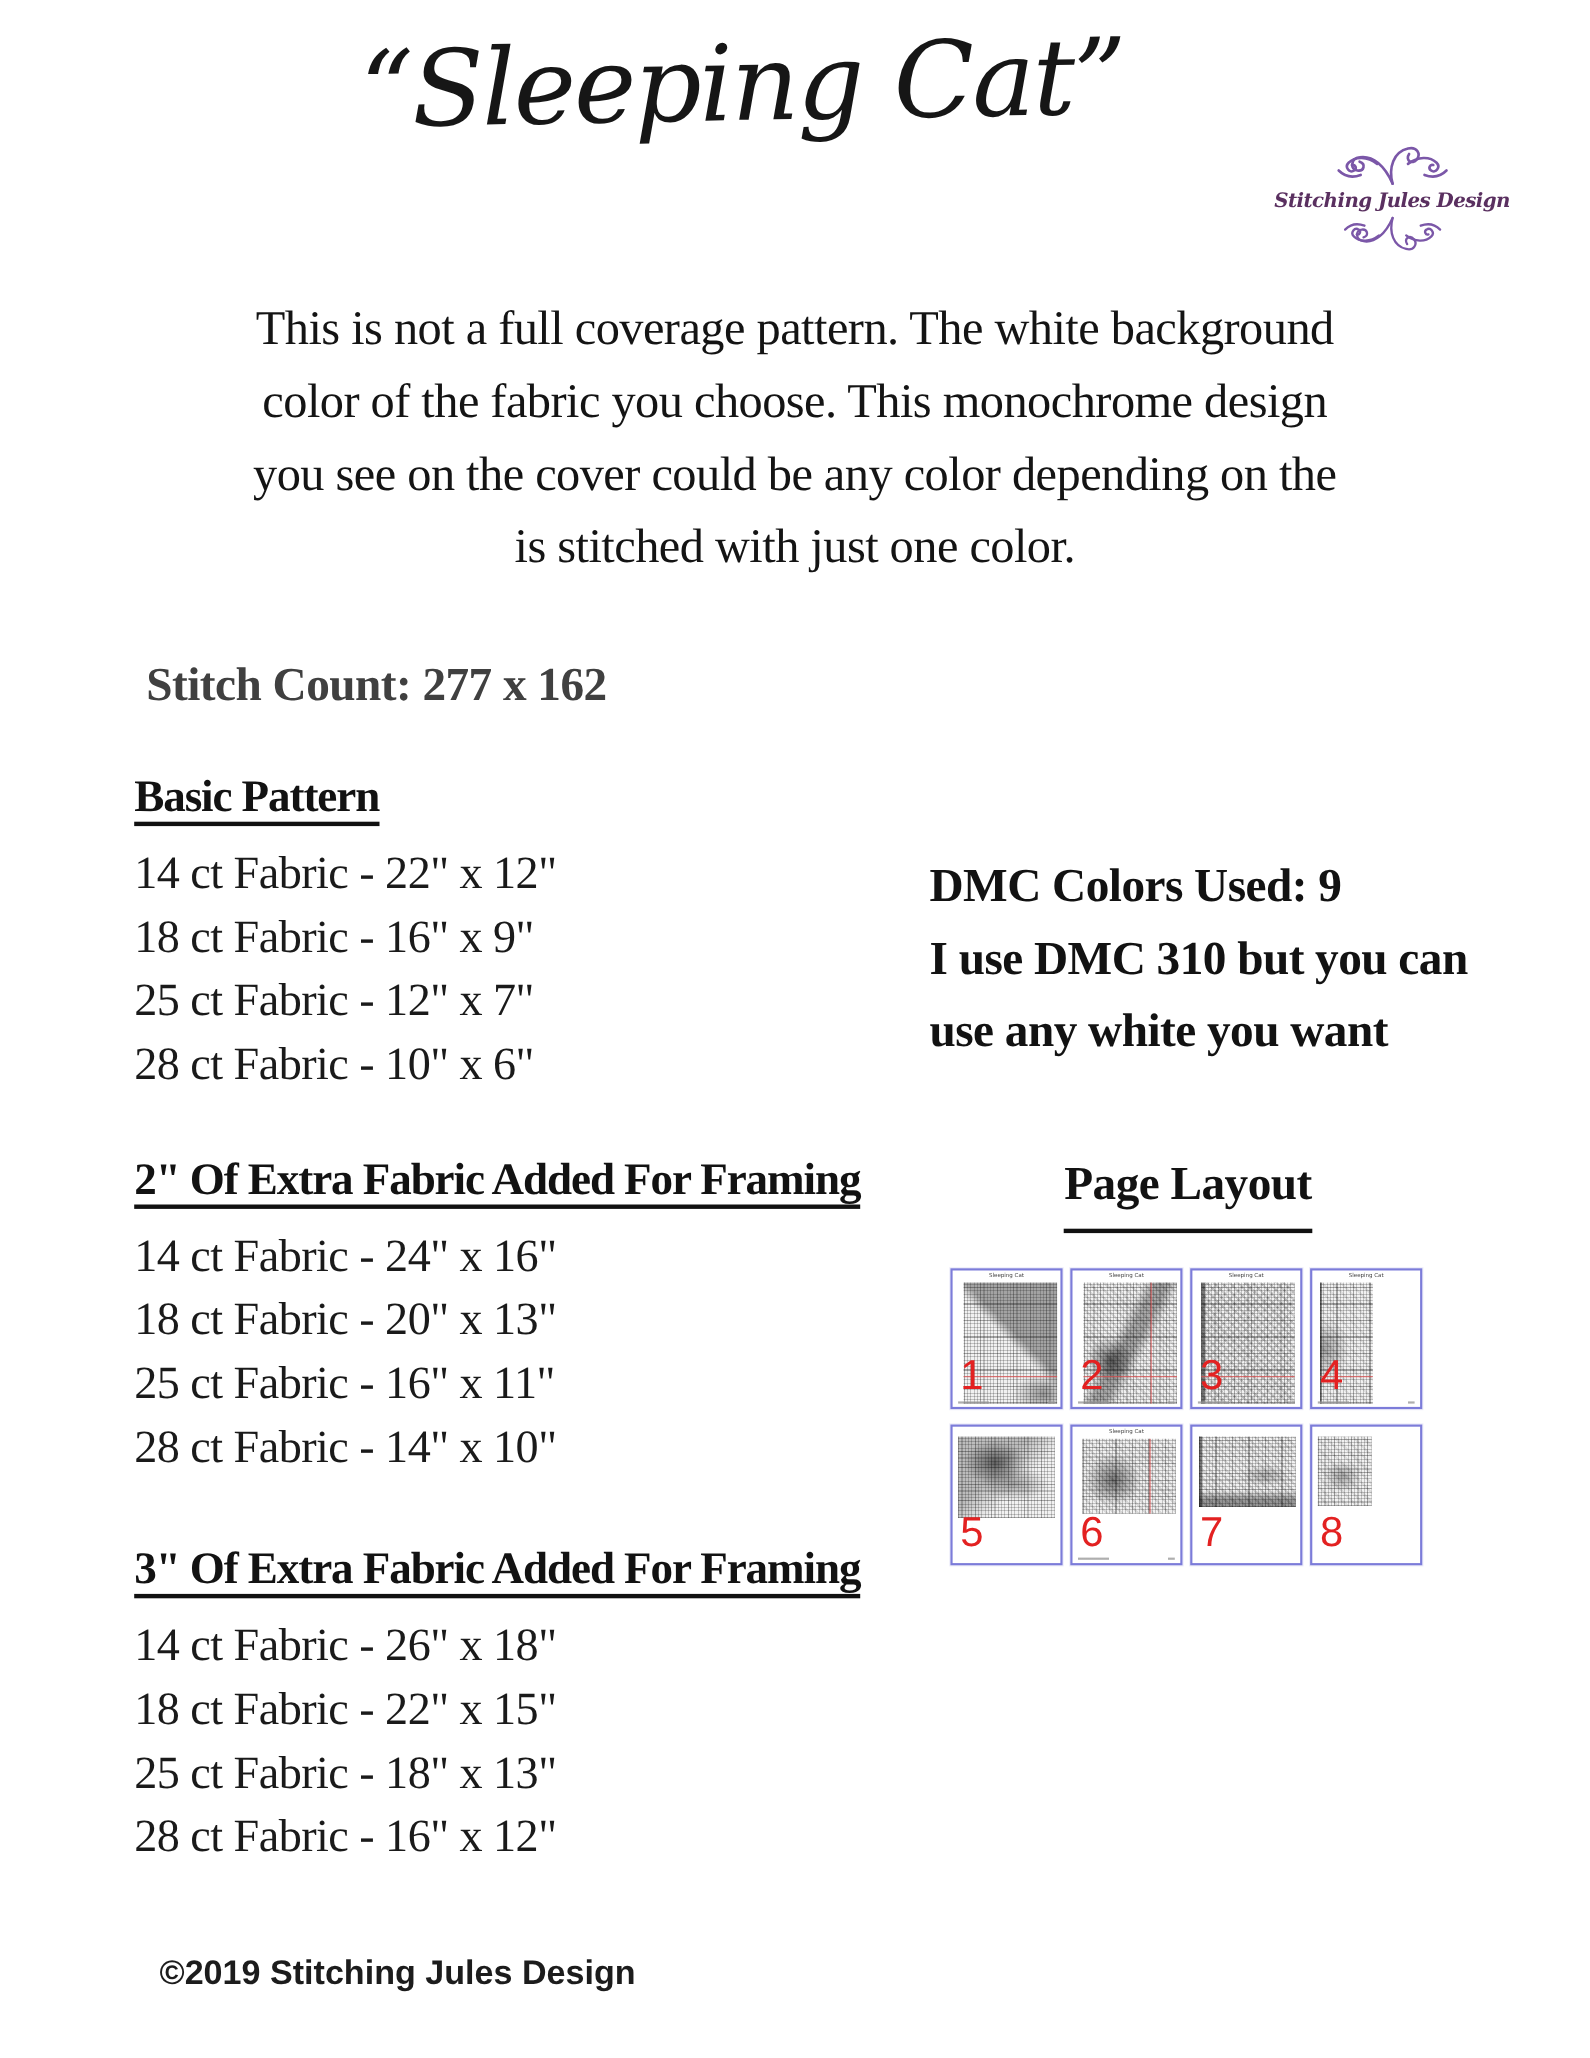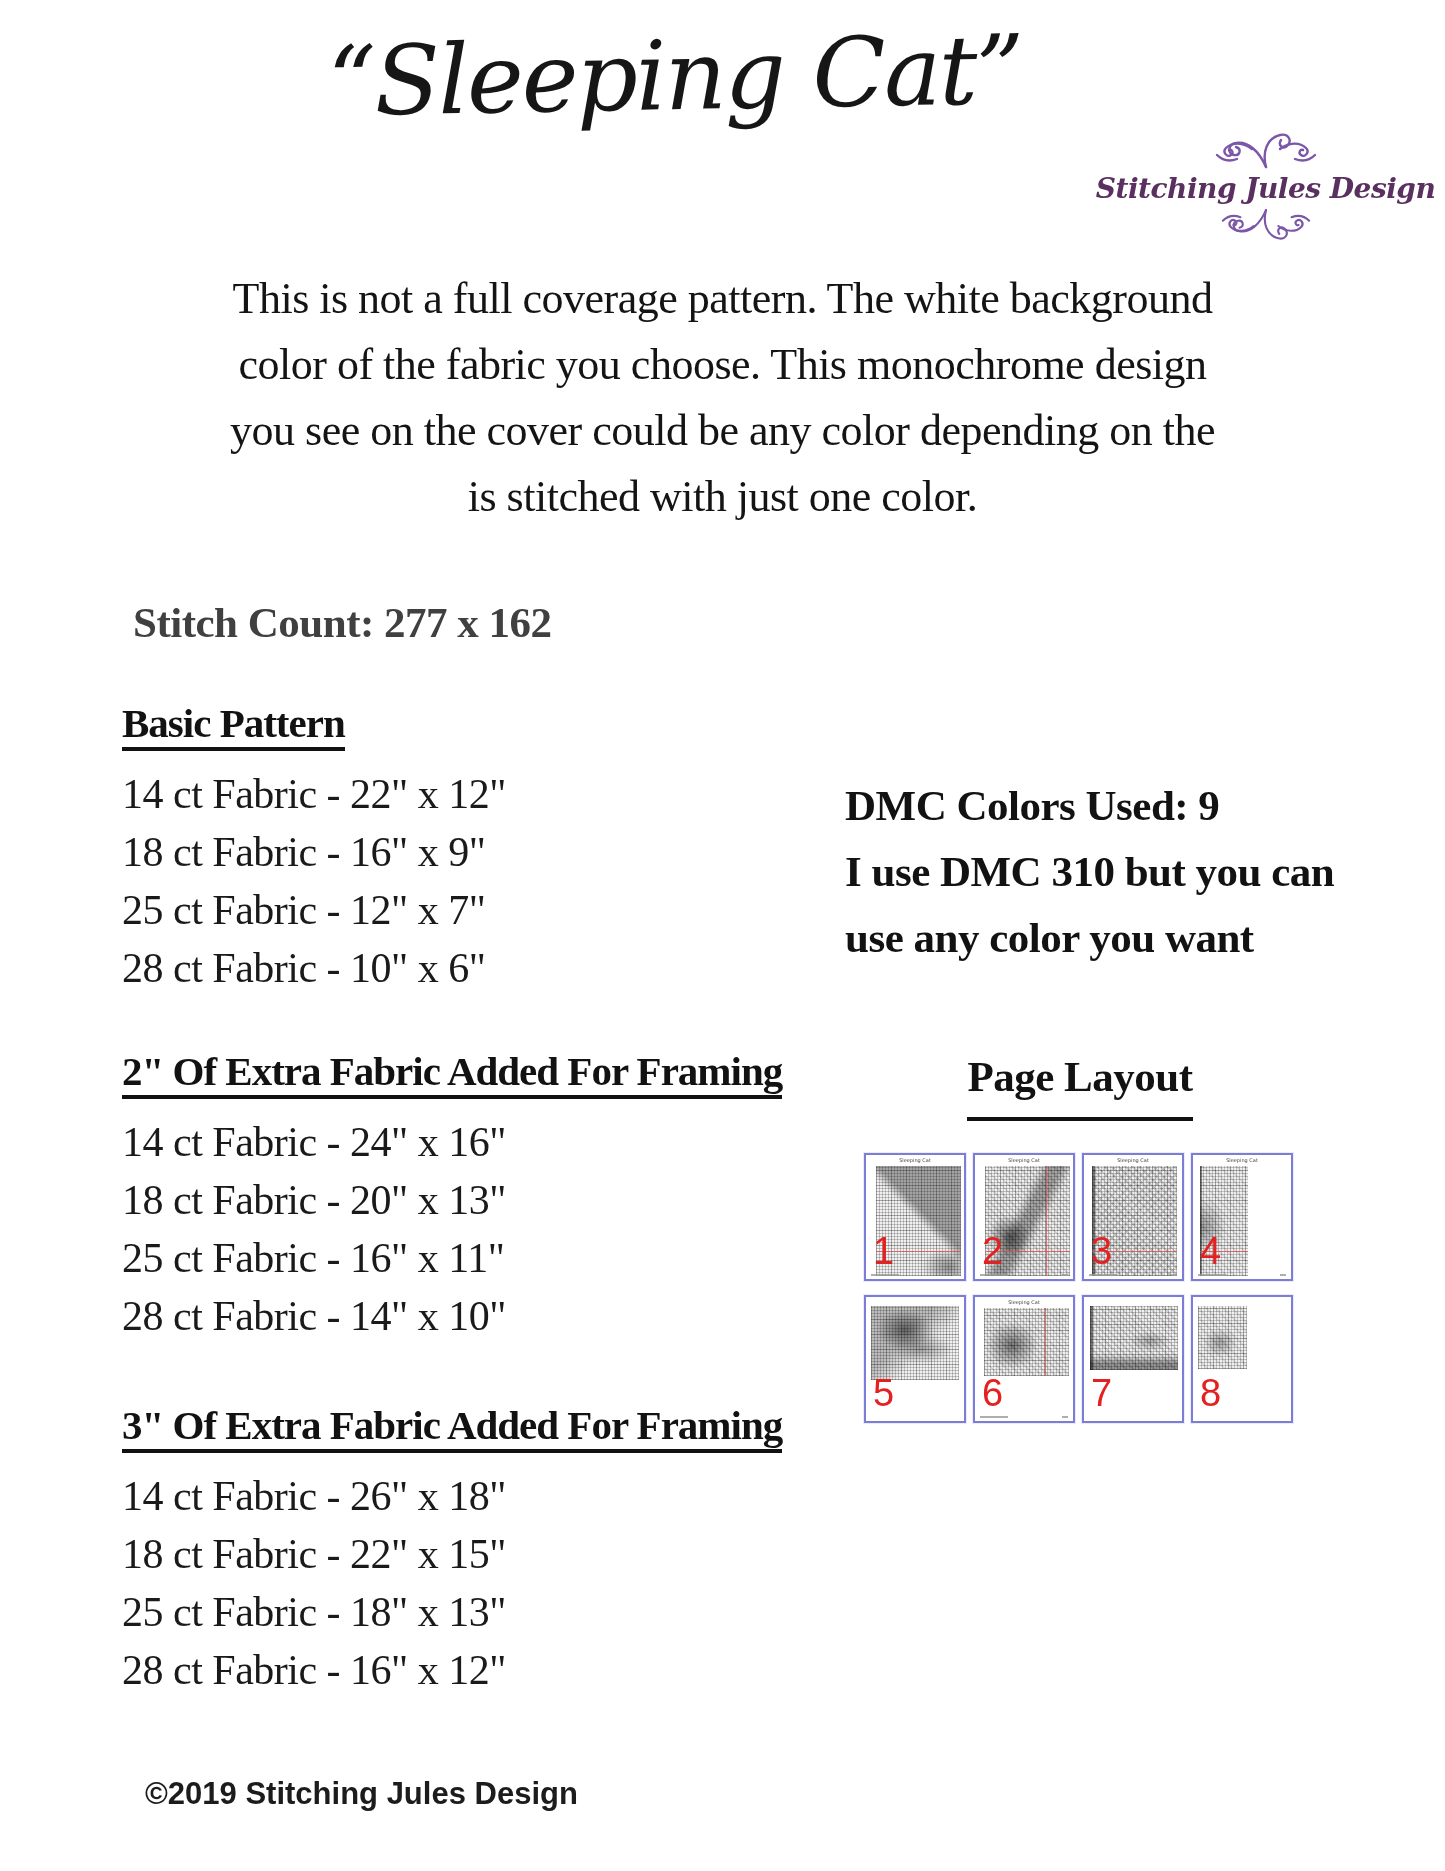--- a/index.html
+++ b/index.html
@@ -15,21 +15,21 @@
     font-family:"DejaVu Serif",serif;transform:rotate(-1deg);
   }
 
   
   .logo{
     position:absolute;left:1158px;top:128px;width:215px;
     display:flex;flex-direction:column;align-items:center;gap:2px;
   }
   .logo-text{
     font-family:"DejaVu Serif",serif;font-style:italic;font-weight:bold;
-    font-size:28px;white-space:nowrap;letter-spacing:-0.5px;color:#5a3060;
+    font-size:18px;white-space:nowrap;letter-spacing:-0.5px;color:#5a3060;
   }
 
   
   .intro{
     position:absolute;left:0;top:266px;width:1445px;text-align:center;
     font-size:44px;line-height:66px;letter-spacing:-0.5px;color:#141414;
   }
 
   
   .stitch-count{
@@ -184,21 +184,21 @@
       <li>14 ct Fabric - 22" x 12"</li>
       <li>18 ct Fabric - 16" x 9"</li>
       <li>25 ct Fabric - 12" x 7"</li>
       <li>28 ct Fabric - 10" x 6"</li>
     </ul>
   </div>
 
   <div class="dmc">
     <div>DMC Colors Used: 9</div>
     <div>I use DMC 310 but you can</div>
-    <div>use any color you want</div>
+    <div>use any white you want</div>
   </div>
 
   <div class="fab-section sec2">
     <h2 class="fab-head">2" Of Extra Fabric Added For Framing</h2>
     <ul class="fab-list">
       <li>14 ct Fabric - 24" x 16"</li>
       <li>18 ct Fabric - 20" x 13"</li>
       <li>25 ct Fabric - 16" x 11"</li>
       <li>28 ct Fabric - 14" x 10"</li>
     </ul>

